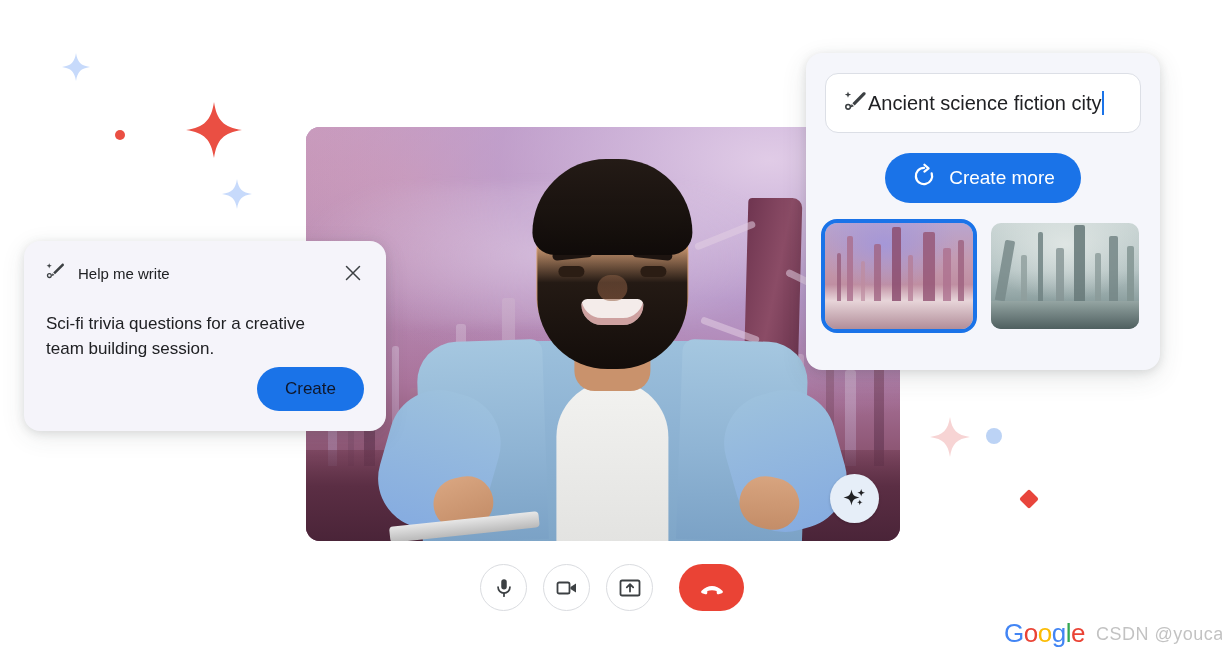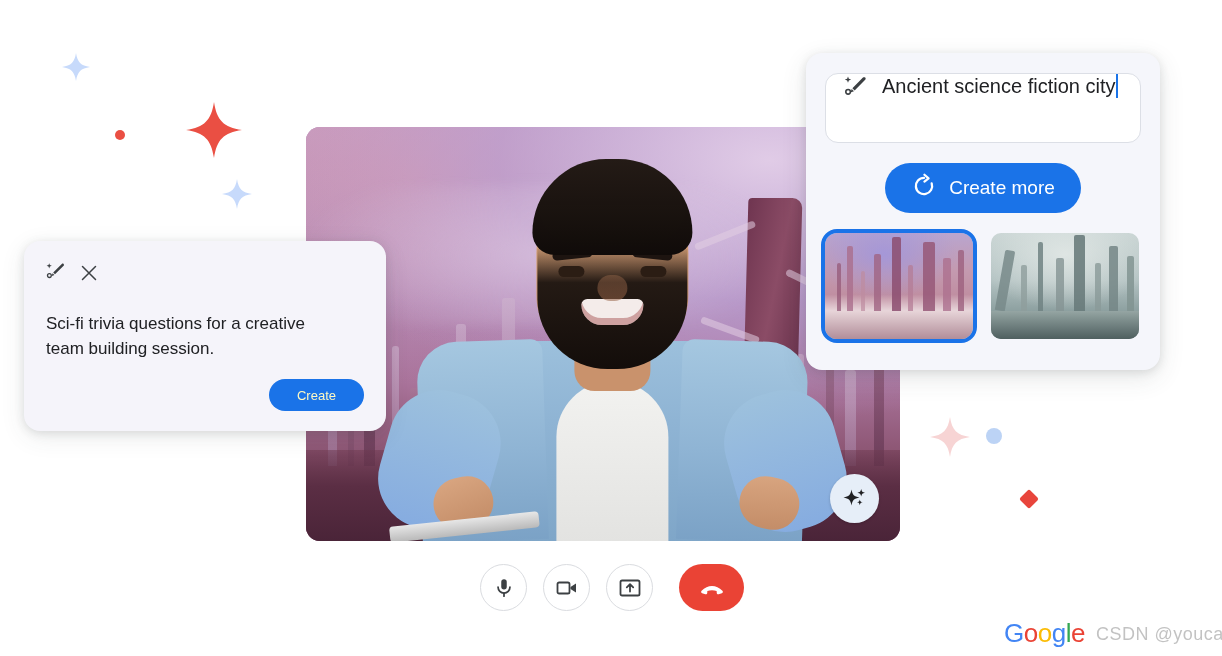--- a/index.html
+++ b/index.html
@@ -148,35 +148,35 @@
   }
   .hc-head { display: flex; align-items: center; gap: 12px; }
   .hc-title { font-size: 15px; color: #202124; flex: 1; }
   .hc-close { cursor: pointer; width: 22px; height: 22px; display:flex; align-items:center; justify-content:center; }
   .hc-body {
     margin-top: 26px; font-size: 17px; line-height: 25px; color: #202124;
     max-width: 290px;
   }
   #create-button {
     position: absolute; right: 22px; bottom: 20px;
-    background: #1a73e8; color: #fef9c3; border: none; border-radius: 22px;
-    height: 32px; padding: 0 28px; font-size: 13px; cursor: pointer;
+    background: #1a73e8; color: #0f172a; border: none; border-radius: 22px;
+    height: 44px; padding: 0 28px; font-size: 17px; cursor: pointer;
     font-family: "Liberation Sans", sans-serif;
   }
 
   
   #gen-panel {
     position: absolute; left: 806px; top: 53px; width: 354px; height: 317px;
     background: #f5f6fb; border-radius: 16px;
     box-shadow: 0 2px 10px rgba(60,64,67,.14), 0 8px 26px rgba(60,64,67,.12);
     padding: 20px 19px;
   }
   #prompt-input-wrap {
-    height: 70px; background: #fff; border: 1px solid #dcdfe6; border-radius: 13px;
-    display: flex; gap: 14px; padding: 0 18px;
+    height: 60px; background: #fff; border: 1px solid #dcdfe6; border-radius: 13px;
+    display: flex; align-items: center; padding: 0 18px;
   }
   #prompt-text {
     font-size: 20px; color: #202124; white-space: nowrap; position: relative;
   }
   #caret {
     display:inline-block; width: 2px; height: 24px; background: #1a73e8;
     vertical-align: -5px; margin-left: 1px;
   }
   #create-more-button {
     margin: 20px auto 4px; display: flex; align-items: center; justify-content: center;
@@ -342,20 +342,21 @@
   <div id="help-card">
     <div class="hc-head">
       <span>
         <svg width="20" height="20" viewBox="0 0 20 20">
           <path d="M3.2 2.2 l.7 1.9 1.9 .7 -1.9 .7 -.7 1.9 -.7 -1.9 -1.9 -.7 1.9 -.7z" fill="#3c4043"></path>
           <path d="M17.6 2.9 c-.5-.5-1.3-.5-1.8 0 L7.2 11.5 l1.8 1.8 8.6-8.6 c.5-.5 .5-1.3 0-1.8z" fill="#3c4043"></path>
           <path d="M6.6 12.2 l1.8 1.8 -2.8 1 z" fill="#3c4043"></path>
           <circle cx="3.4" cy="14.6" r="1.9" fill="none" stroke="#3c4043" stroke-width="1.3"></circle>
         </svg>
       </span>
+      <span class="hc-title">Help me write</span>
       <span class="hc-close">
         <svg width="16" height="16" viewBox="0 0 16 16">
             <path d="M1.5 1.5 L14.5 14.5 M14.5 1.5 L1.5 14.5" stroke="#3c4043" stroke-width="1.5" stroke-linecap="round"></path>
           </svg>
       </span>
     </div>
     <div class="hc-body">Sci-fi trivia questions for a creative team building session.</div>
     <button id="create-button">Create</button>
   </div>
 

